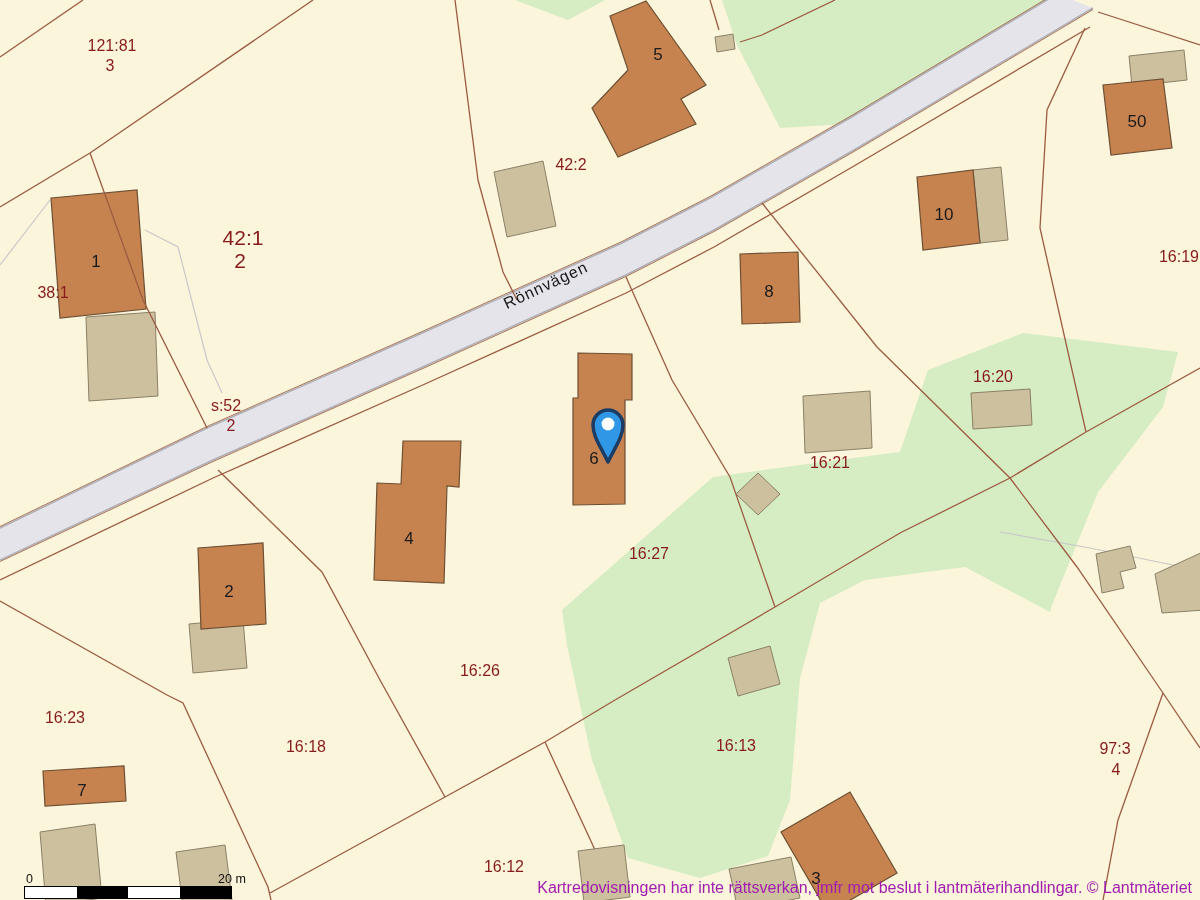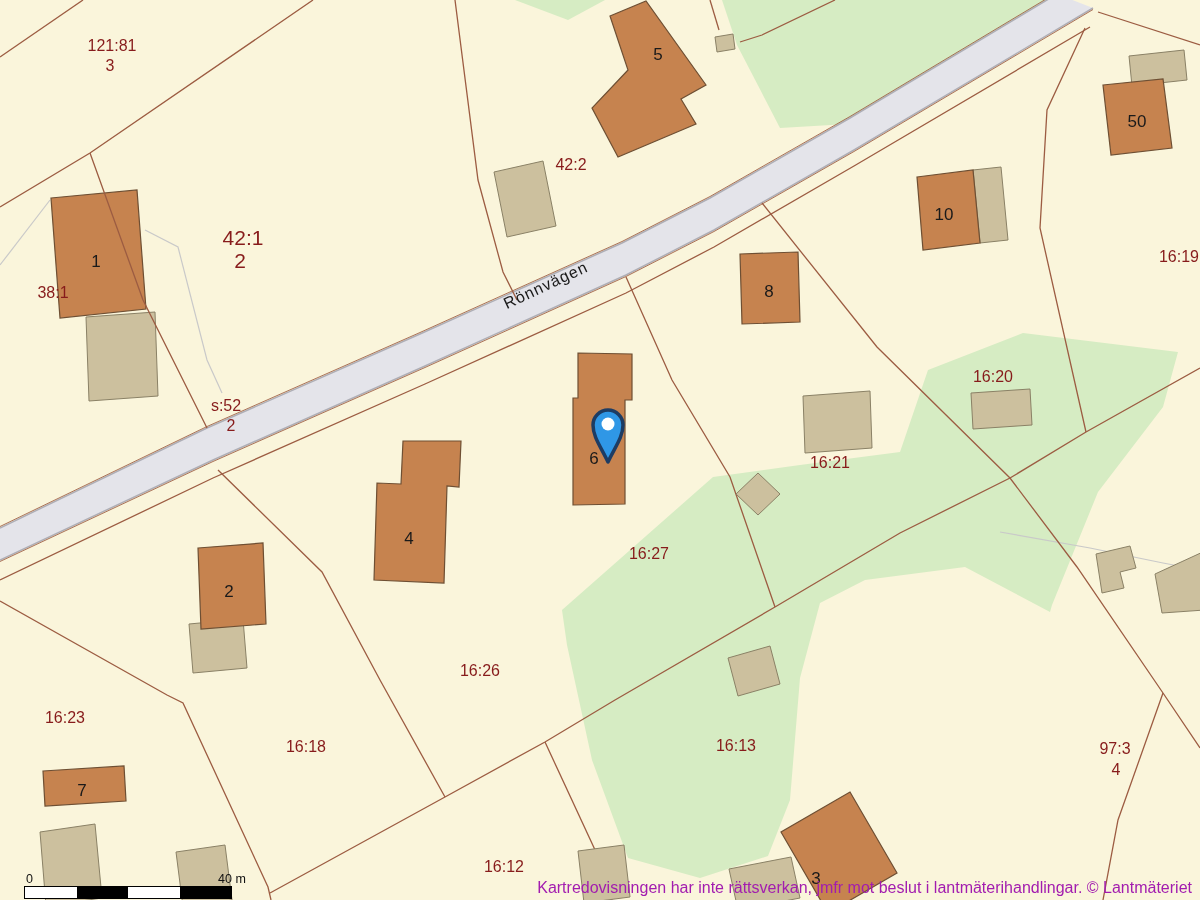--- a/index.html
+++ b/index.html
@@ -130,21 +130,21 @@
       <text x="1115" y="754" text-anchor="middle" font-size="16" fill="#871B1B" class="parcel-label">97:3</text>
       <text x="1116" y="775" text-anchor="middle" font-size="16" fill="#871B1B" class="parcel-label">4</text>
       <text x="548" y="290" text-anchor="middle" font-size="16" fill="#1A1A1A" letter-spacing="1" transform="rotate(-25 548 290)">Rönnvägen</text>
       <path d="M 608,462 C 601,447 593,437 593,425 A 15,15 0 1 1 623,425 C 623,437 615,447 608,462 Z" fill="#2F97E6" stroke="#1D3C63" stroke-width="3.5" stroke-linejoin="round"></path>
       <circle cx="608" cy="424" r="6.5" fill="#ffffff"></circle>
     </svg>
 
   <div id="scalebar">
     <div class="labels">
       <span class="lbl0">0</span>
-      <span class="lbl20">40 m</span>
+      <span class="lbl20">20 m</span>
     </div>
     <div class="bar">
         <div class="seg" style="background: rgb(255, 255, 255);"></div>
         <div class="seg" style="background: rgb(0, 0, 0);"></div>
         <div class="seg" style="background: rgb(255, 255, 255);"></div>
         <div class="seg" style="background: rgb(0, 0, 0);"></div>
       </div>
   </div>
 
   <div id="attribution">Kartredovisningen har inte rättsverkan, jmfr mot beslut i lantmäterihandlingar. © Lantmäteriet</div>

